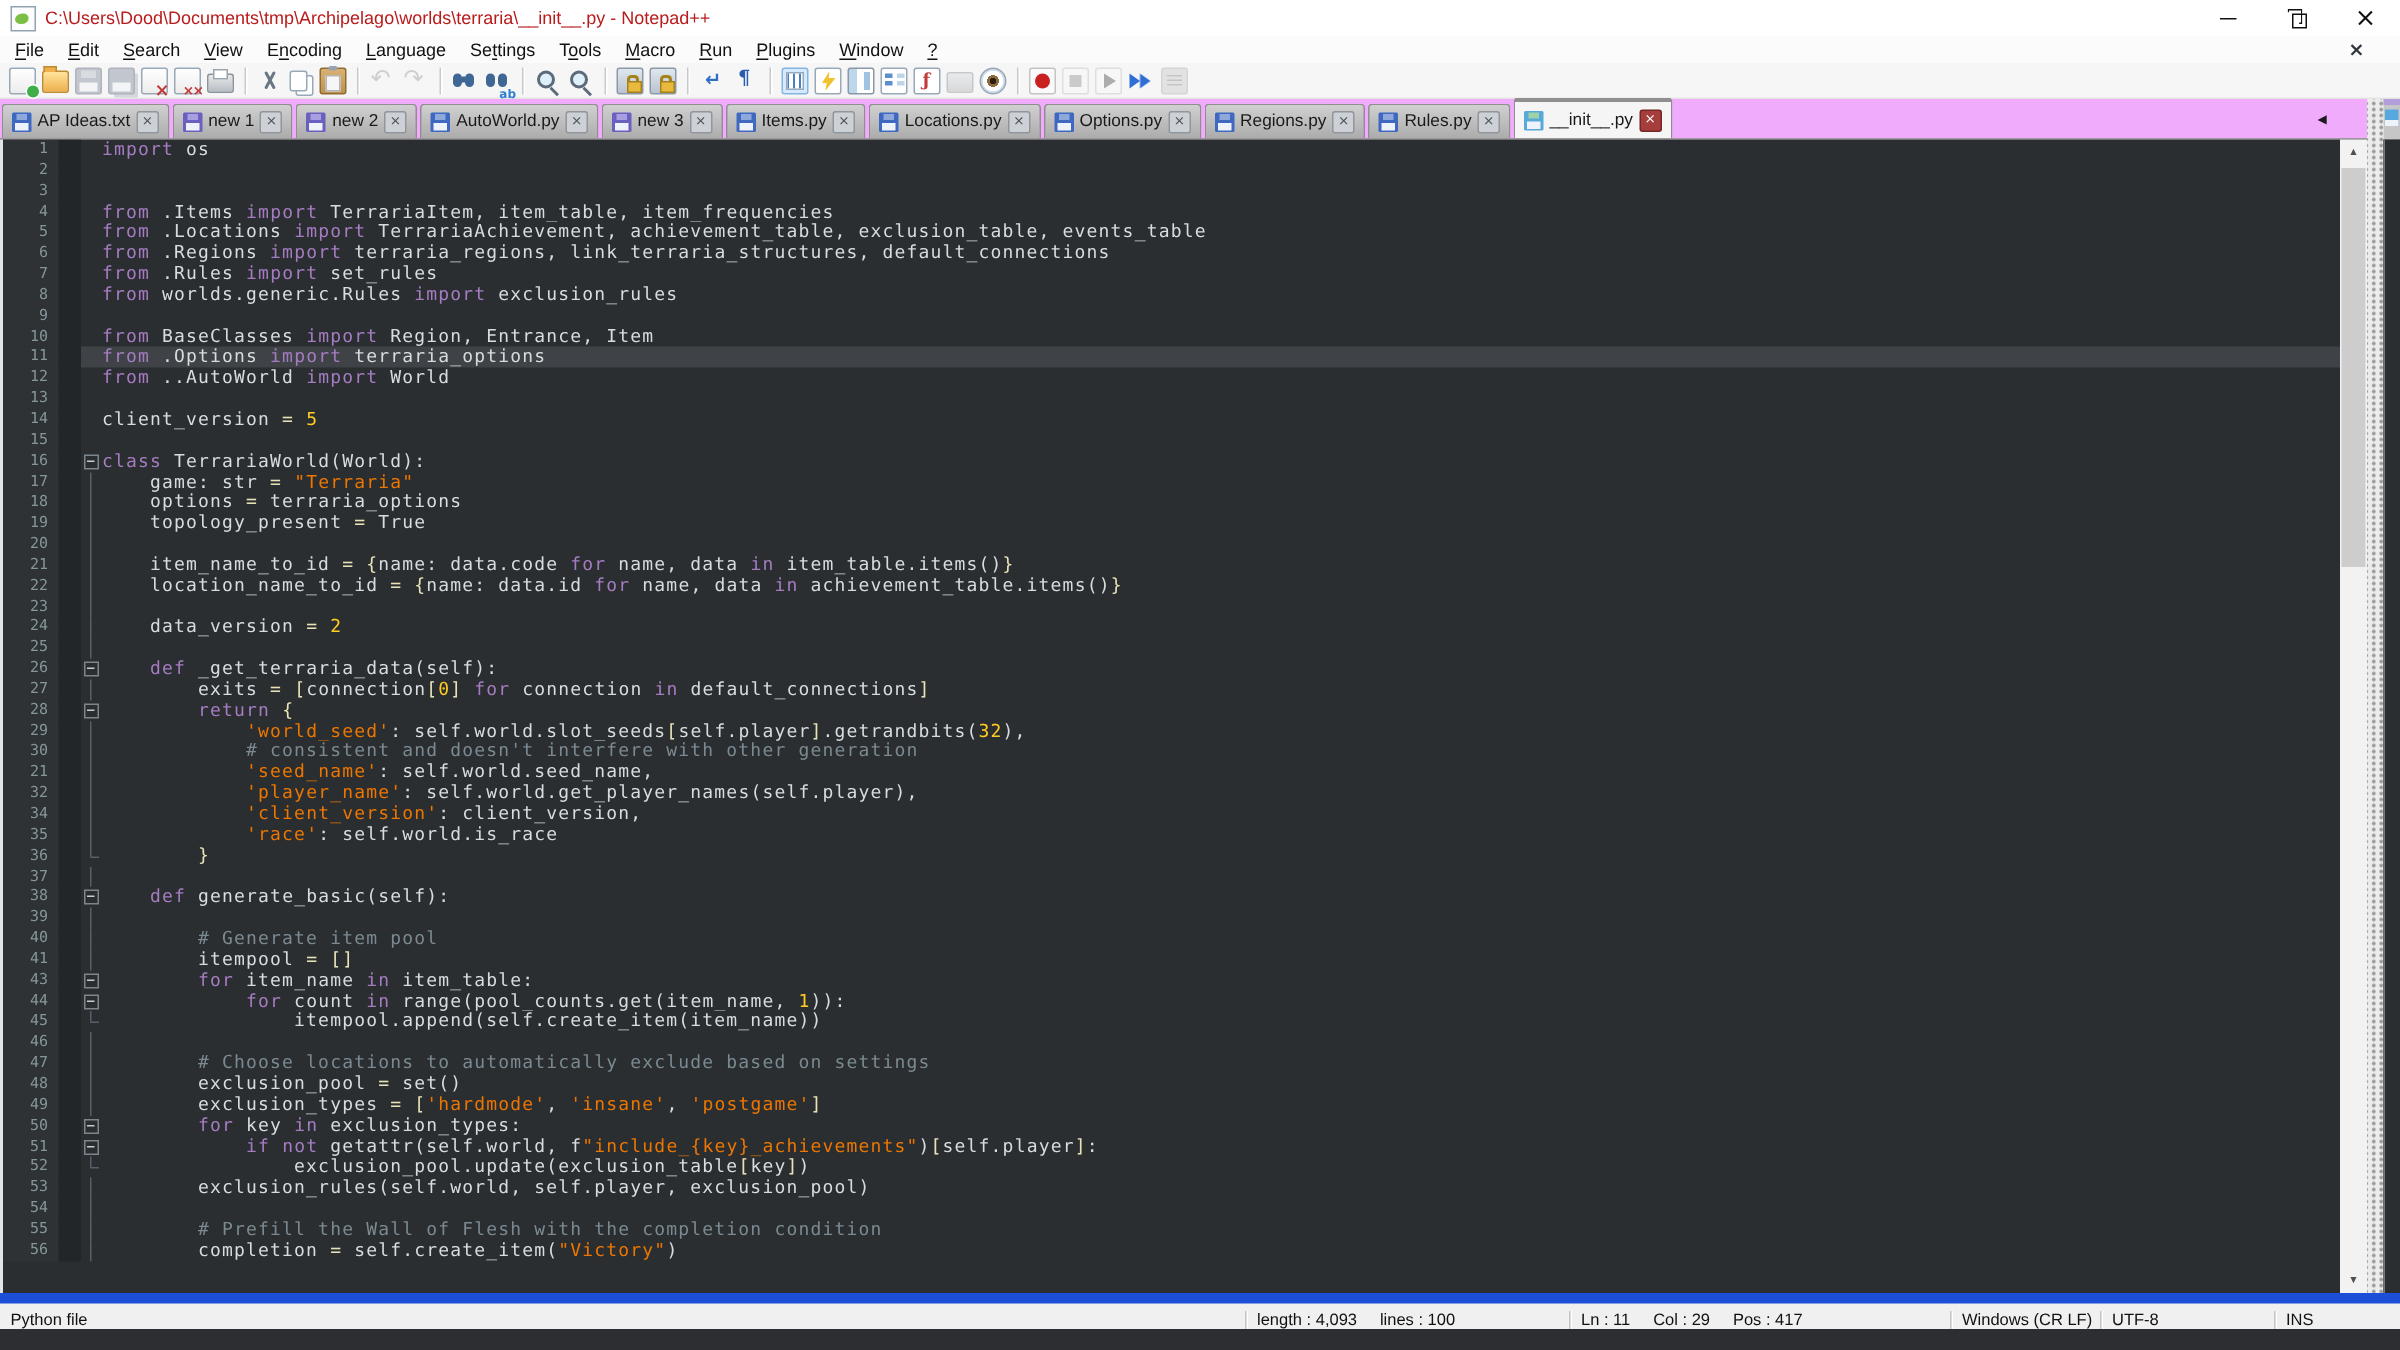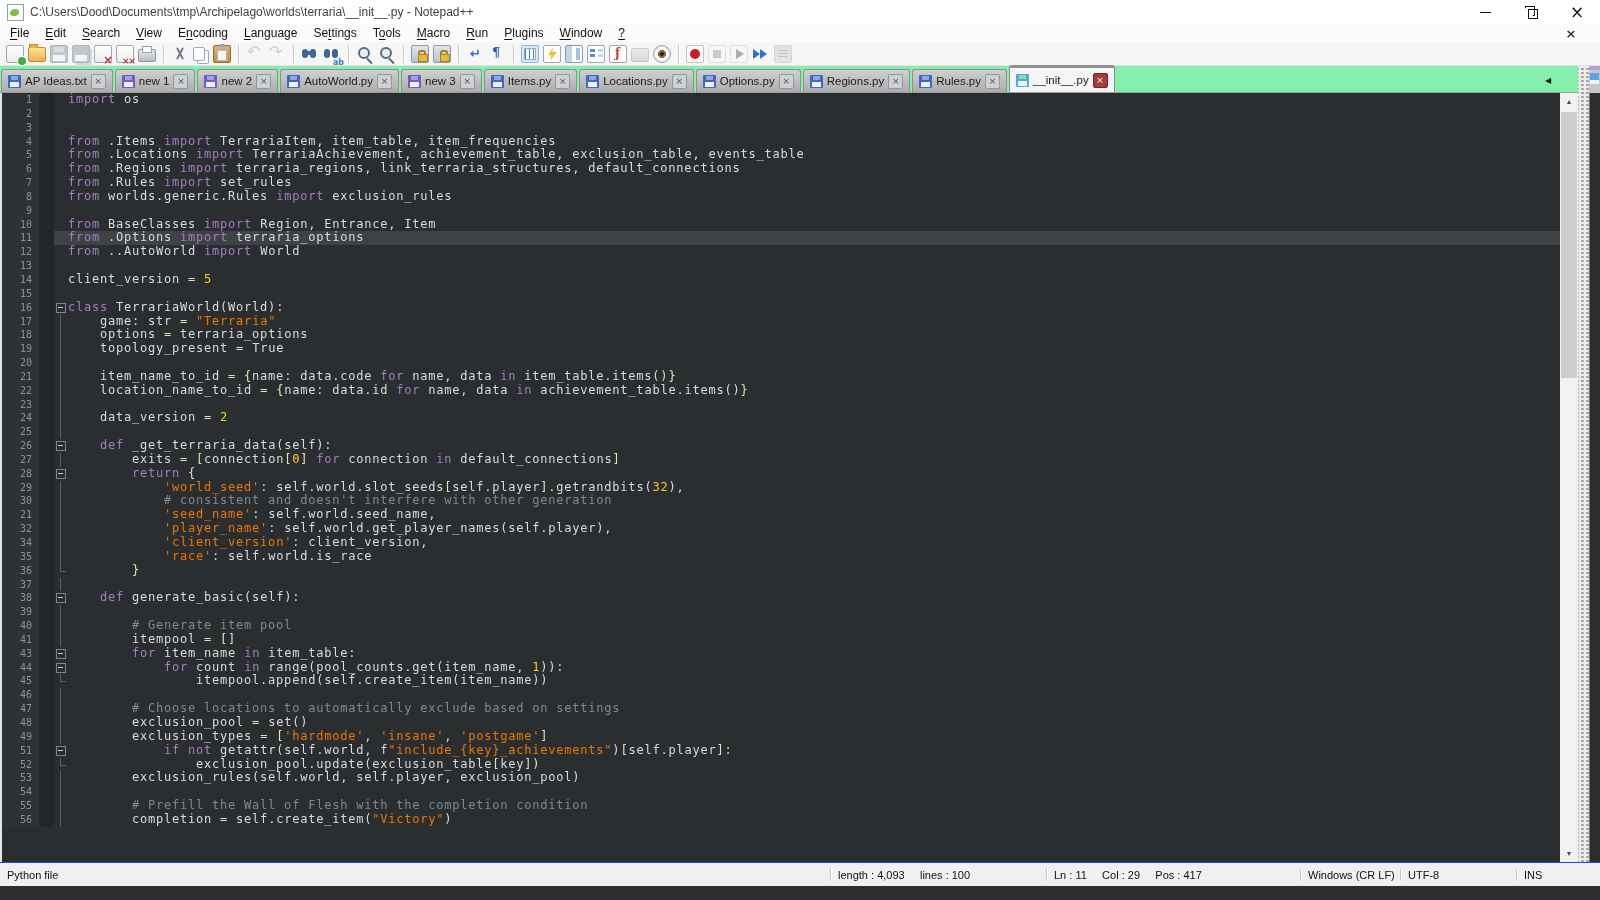--- a/index.html
+++ b/index.html
@@ -2,21 +2,21 @@
 <html style="--editor_bg: #2b2e30; --current_line: #3f4347; --keyword: #a57cc2; --string: #ec7600; --number: #ffcd22; --comment: #7b8a92; --default_text: #d8dcde; --operator: #e8e2b7; --line_number: #85969b; --active_tab_top: #5f6a72; --tab_close_active: #a63d3d;"><head>
 <meta charset="utf-8">
 <style>
   html,body{margin:0;padding:0;background:#888}
   #app{position:relative;width:1600px;height:900px;background:#fff;overflow:hidden;font-family:"Liberation Sans",sans-serif}
 
   
   .titlebar{position:absolute;left:0;top:0;width:1600px;height:24px;background:#ffffff;display:flex;align-items:center}
   .npp-ico{width:15px;height:15px;margin:0 6px 0 7px;background:#fdfdfd;border:1px solid #8fa3b0;position:relative;flex:none}
   .npp-ico::after{content:"";position:absolute;left:2px;top:4px;width:9px;height:7px;background:#7cbf45;border-radius:60% 40% 55% 45%}
-  .wtitle{font-size:12px;color:#404040;white-space:nowrap}
+  .wtitle{font-size:12px;color:#b91c1c;white-space:nowrap}
   .wbtns{position:absolute;right:0;top:0;height:24px;display:flex}
   .wbtn{width:46px;height:24px;display:flex;align-items:center;justify-content:center;position:relative}
   .wbtn-min::before{content:"";width:11px;height:1px;background:#111}
   .wbtn-rst::before{content:"";position:absolute;width:8px;height:8px;border:1px solid #111;background:#fff;left:20px;top:9px}
   .wbtn-rst::after{content:"";position:absolute;width:8px;height:8px;border:1px solid #111;left:17px;top:6px;background:transparent;border-right-color:#111;border-top-color:#111;clip-path:polygon(0 0,100% 0,100% 100%,78% 100%,78% 22%,0 22%)}
   .wbtn-cls::before{content:"×";font-size:17px;line-height:17px;color:#111;font-family:"DejaVu Sans",sans-serif}
 
   
   .menubar{position:absolute;left:0;top:24px;width:1600px;height:18px;background:#fbfbfb;display:flex;align-items:center;padding-left:2px;box-sizing:border-box}
   .mi{font-size:12px;color:#111;padding:1px 8px;cursor:default}
@@ -75,21 +75,21 @@
   .ti-file-monitoring{border-radius:50%;background:radial-gradient(circle at 50% 50%,#2b1f12 0 2px,#8a6a3a 2px 4px,#fff 4px 7px,#cfdded 7px);border:1px solid #9aa8b5}
   .ti-macro-record,.ti-macro-stop,.ti-macro-play{background:#fafafa;border:1px solid #c4c4c4}
   .ti-macro-record::after{content:"";position:absolute;left:3px;top:3px;width:10px;height:10px;border-radius:50%;background:#c92121}
   .ti-macro-stop::after{content:"";position:absolute;left:4px;top:4px;width:8px;height:8px;background:#8f98a2}
   .ti-macro-play::after{content:"";position:absolute;left:5px;top:3px;border-left:8px solid #4a5560;border-top:5px solid transparent;border-bottom:5px solid transparent}
   .ti-macro-run-multiple::after{content:"";position:absolute;left:1px;top:4px;border-left:7px solid #2f6fd4;border-top:5px solid transparent;border-bottom:5px solid transparent;filter:drop-shadow(7px 0 0 #2f6fd4)}
   .ti-macro-save{background:#c8ccd2;border:1px solid #a9aeb5}
   .ti-macro-save::after{content:"";position:absolute;left:3px;top:4px;right:3px;height:1px;background:#848b93;box-shadow:0 3px 0 #848b93,0 6px 0 #848b93}
 
   
-  .tabbar{position:absolute;left:0;top:66px;width:1578px;height:27px;background:#86efac;display:flex;align-items:flex-end;padding-left:1px;box-sizing:border-box;border-bottom:1px solid #9a9a9a}
+  .tabbar{position:absolute;left:0;top:66px;width:1578px;height:27px;background:#f0abfc;display:flex;align-items:flex-end;padding-left:1px;box-sizing:border-box;border-bottom:1px solid #9a9a9a}
   .tab{display:flex;align-items:center;gap:4px;padding:0 6px;height:23px;background:linear-gradient(#d0d0d0,#acacac);border:1px solid #8f8f8f;border-bottom:none;border-radius:3px 3px 0 0;font-size:11.5px;color:#1a1a1a;margin-right:2px;flex:none;box-sizing:border-box}
   .tab.active{background:#f5f5f5;height:27px;border-top:3px solid #8b5cf6;border-color:#8f8f8f}
   .tlabel{white-space:nowrap}
   .fdisk{width:13px;height:13px;position:relative;background:#3f68c0;border-radius:1px;flex:none}
   .fdisk::before{content:"";position:absolute;left:3px;right:3px;top:1px;height:4px;background:#8fa8dc}
   .fdisk::after{content:"";position:absolute;left:2px;right:2px;bottom:1px;height:5px;background:#eef2fa}
   .fdisk.purple{background:#6b5fc0}.fdisk.purple::before{background:#a89fe0}
   .fdisk.act{background:#58a8d8}.fdisk.act::before{background:#9ed2a8}
   .tx{width:13px;height:13px;background:#cdd0d4;border:1px solid #8f969e;font:9px/12px "DejaVu Sans",sans-serif;text-align:center;color:#4a5057;border-radius:2px;flex:none}
   .tx.act{background:#a63d3d;border-color:#772626;color:#fff}
@@ -123,21 +123,21 @@
   .sb-up{top:0}.sb-down{bottom:0}
   .sb-up::before{content:"▲";font-size:7px;color:#505050}
   .sb-down::before{content:"▼";font-size:7px;color:#505050}
   .sb-thumb{position:absolute;left:1px;right:1px;top:19px;height:266px;background:#cdcdcd}
   .splitter{position:absolute;left:1578px;top:66px;width:11px;height:820px;background:#ececec;background-image:radial-gradient(circle,#9a9a9a 1px,transparent 1.4px);background-size:5px 4px;background-position:2px 1px}
   .sliver-tab{position:absolute;left:1589px;top:66px;width:11px;height:27px;background:#c6c6c6;border-top:4px solid #b39ddb;box-sizing:border-box}
   .sliver-tab::after{content:"";position:absolute;left:1px;top:3px;width:9px;height:11px;background:#58a8e0;box-shadow:inset 0 -4px 0 #eef2fa}
   .sliver-editor{position:absolute;left:1589px;top:93px;width:11px;height:769px;background:var(--editor_bg);border-left:1px solid #7a7a7a;box-sizing:border-box}
 
   
-  .sbar{position:absolute;left:0;top:862px;width:1600px;height:24px;background:#f0f0f0;border-top:1px solid #1d4ed8;display:flex;align-items:center;font-size:11px;color:#111;box-sizing:border-box}
+  .sbar{position:absolute;left:0;top:862px;width:1600px;height:24px;background:#f0f0f0;border-top:7px solid #1d4ed8;display:flex;align-items:flex-end;font-size:11px;color:#111;box-sizing:border-box}
   .sb-cell{white-space:pre;padding-left:7px;display:flex;align-items:center;border-left:1px solid #c6c6c6;box-shadow:inset 1px 0 0 #fff;box-sizing:border-box}
   .sb-doc{flex:1;border-left:none;box-shadow:none}
   .w216{width:216px}.w254{width:254px}.w110{width:100px}.w116{width:116px}.w84{width:84px}
   .bottomstrip{position:absolute;left:0;top:886px;width:1600px;height:14px;background:#2c2e31}
 </style>
 </head>
 <body>
 
 <div id="app">
 
@@ -548,20 +548,26 @@
           <span class="fold line"></span>
           <span class="codeln"><span class="tok-d">        exclusion_pool </span><span class="tok-o">= </span><span class="tok-d">set()</span></span>
         </div>
         <div class="eline">
           <span class="lnum">49</span>
           <span class="bmark"></span>
           <span class="fold line"></span>
           <span class="codeln"><span class="tok-d">        exclusion_types </span><span class="tok-o">= [</span><span class="tok-s">'hardmode'</span><span class="tok-d">, </span><span class="tok-s">'insane'</span><span class="tok-d">, </span><span class="tok-s">'postgame'</span><span class="tok-o">]</span></span>
         </div>
         <div class="eline">
+          <span class="lnum">50</span>
+          <span class="bmark"></span>
+          <span class="fold minus"></span>
+          <span class="codeln"><span class="tok-d">        </span><span class="tok-k">for</span><span class="tok-d"> key </span><span class="tok-k">in</span><span class="tok-d"> exclusion_types:</span></span>
+        </div>
+        <div class="eline">
           <span class="lnum">51</span>
           <span class="bmark"></span>
           <span class="fold minus"></span>
           <span class="codeln"><span class="tok-d">            </span><span class="tok-k">if</span><span class="tok-d"> </span><span class="tok-k">not</span><span class="tok-d"> getattr(self.world, f</span><span class="tok-s">"include_{key}_achievements"</span><span class="tok-d">)</span><span class="tok-o">[</span><span class="tok-d">self.player</span><span class="tok-o">]</span><span class="tok-d">:</span></span>
         </div>
         <div class="eline">
           <span class="lnum">52</span>
           <span class="bmark"></span>
           <span class="fold end"></span>
           <span class="codeln"><span class="tok-d">                exclusion_pool.update(exclusion_table</span><span class="tok-o">[</span><span class="tok-d">key</span><span class="tok-o">]</span><span class="tok-d">)</span></span>

